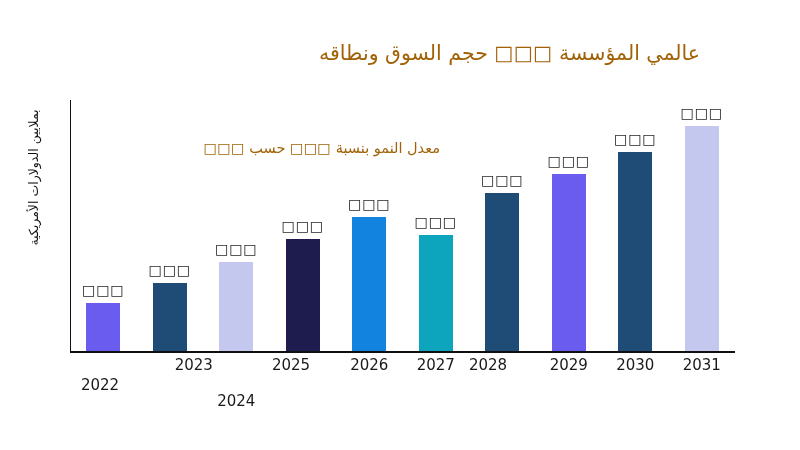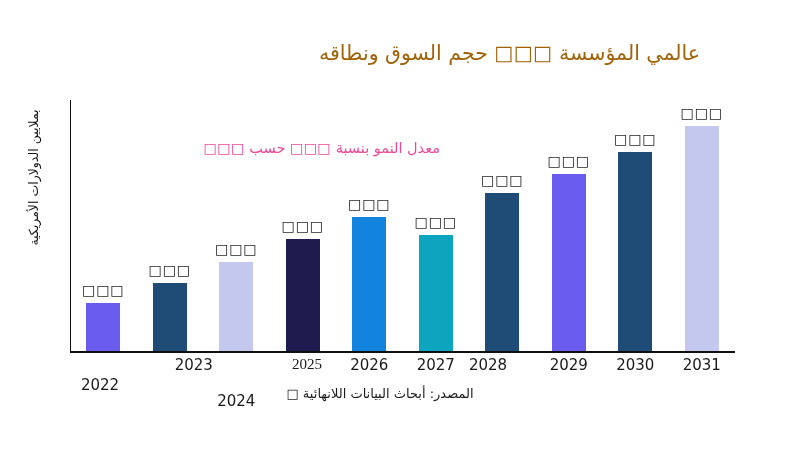--- a/index.html
+++ b/index.html
@@ -102,21 +102,21 @@
   }
 
   
   #growth-annotation {
     position: absolute;
     left: 140px;
     top: 140px;
     width: 300px;
     text-align: right;
     font-size: 14.5px;
-    color: #ec4899;
+    color: #a16207;
     direction: rtl;
     unicode-bidi: plaintext;
     white-space: nowrap;
   }
 
   
   #x-tick-row {
     position: absolute;
     left: 70px;
     top: 356px;
@@ -201,24 +201,23 @@
         </div>
       </div>
   </div>
 
   <div id="growth-annotation">معدل النمو بنسبة □□□ حسب □□□</div>
 
   <div id="x-tick-row">
       <div class="x-tick-label" style="left: 30px; margin-top: 20px;">2022</div>
       <div class="x-tick-label" style="left: 99.75px; margin-left: 24px;">2023</div>
       <div class="x-tick-label" style="left: 166.25px; margin-top: 36px;">2024</div>
-      <div class="x-tick-label" style="left: 237px; font-family: Liberation Serif, serif;">2025</div>
+      <div class="x-tick-label" style="left: 221px;">2025</div>
       <div class="x-tick-label" style="left: 299.25px;">2026</div>
       <div class="x-tick-label" style="left: 365.75px;">2027</div>
       <div class="x-tick-label" style="left: 418px; text-align: right;">2028</div>
       <div class="x-tick-label" style="left: 498.75px;">2029</div>
       <div class="x-tick-label" style="left: 565.25px;">2030</div>
       <div class="x-tick-label" style="left: 631.75px;">2031</div>
     </div>
 
-  <div id="source-note">المصدر: أبحاث البيانات اللانهائية □</div>
 
 </div>
 
 </body></html>

